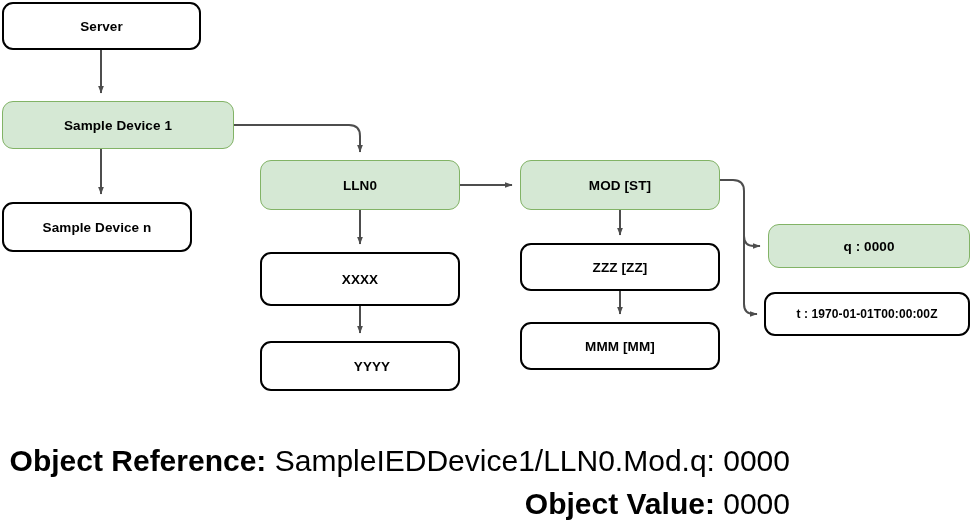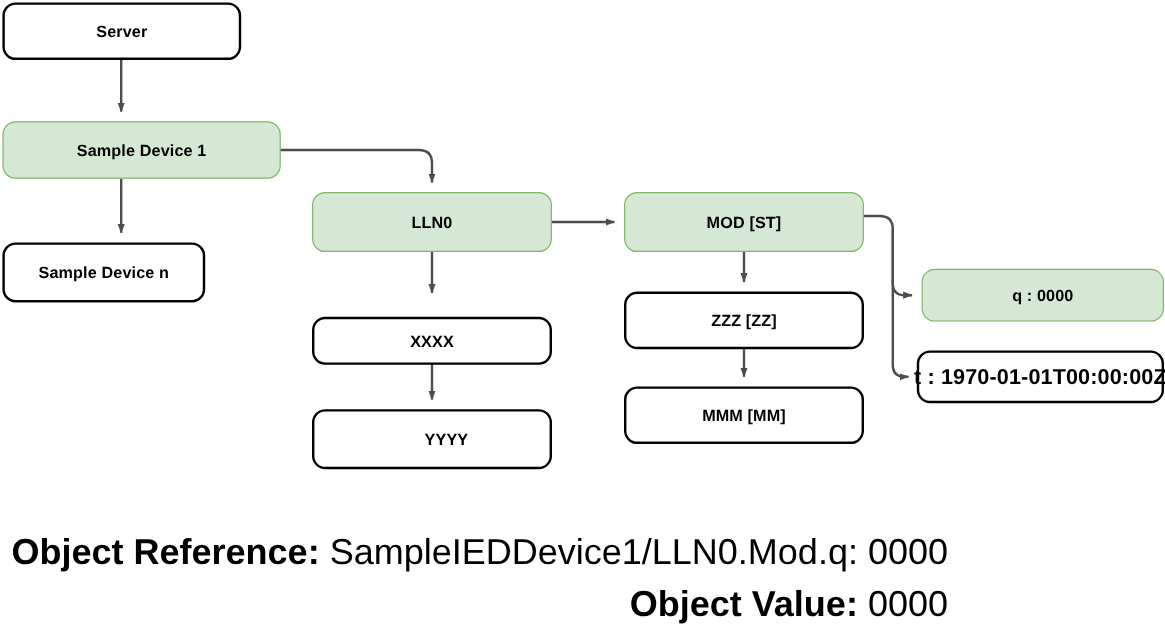--- a/index.html
+++ b/index.html
@@ -98,29 +98,29 @@
   </svg>
 
   <div class="node green" style="left:2px;top:2px;width:199px;height:48px;background:#ffffff;border:2.2px solid #000000;">
     <span>Server</span>
   </div>
 
   <div class="node green" style="left:2px;top:101px;width:232px;height:48px;">
     <span>Sample Device 1</span>
   </div>
 
-  <div class="node" style="left:2px;top:202px;width:169px;height:50px;">
+  <div class="node" style="left:2px;top:202px;width:190px;height:50px;">
     <span>Sample Device n</span>
   </div>
 
   <div class="node green" style="left:260px;top:160px;width:200px;height:50px;">
     <span>LLN0</span>
   </div>
 
-  <div class="node" style="left:260px;top:264px;width:200px;height:40px;">
+  <div class="node" style="left:260px;top:252px;width:200px;height:54px;">
     <span>XXXX</span>
   </div>
 
   <div class="node" style="left:260px;top:341px;width:200px;height:50px;padding-left:24px;">
     <span>YYYY</span>
   </div>
 
   <div class="node green" style="left:520px;top:160px;width:200px;height:50px;">
     <span>MOD [ST]</span>
   </div>
@@ -130,21 +130,21 @@
   </div>
 
   <div class="node" style="left:520px;top:322px;width:200px;height:48px;">
     <span>MMM [MM]</span>
   </div>
 
   <div class="node green" style="left:768px;top:224px;width:202px;height:44px;">
     <span>q : 0000</span>
   </div>
 
-  <div class="node" style="left:764px;top:292px;width:206px;height:44px;font-size:18px;">
+  <div class="node" style="left:764px;top:292px;width:206px;height:44px;font-size:12px;">
     <span>t : 1970-01-01T00:00:00Z</span>
   </div>
 
   <div class="caption-block">
     <span class="caption-row">
       <span class="caption-label">Object Reference:</span>
       <span class="caption-value">SampleIEDDevice1/LLN0.Mod.q: 0000</span>
     </span>
     <span class="caption-row">
       <span class="caption-label">Object Value:</span>

